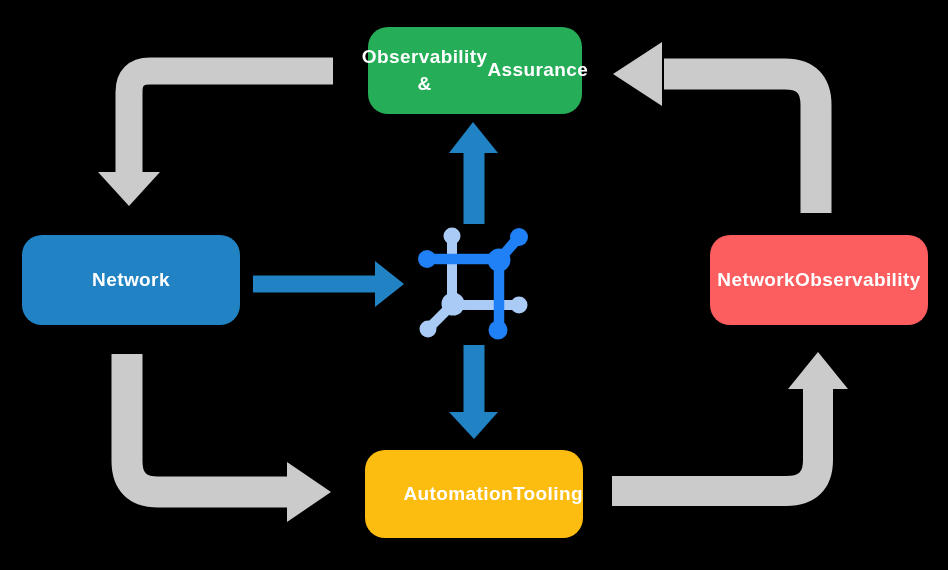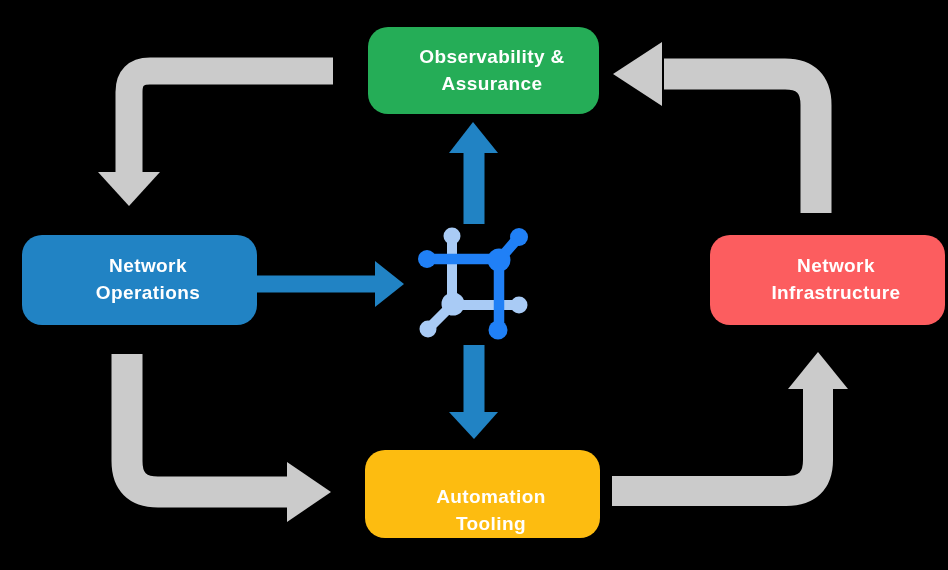--- a/index.html
+++ b/index.html
@@ -9,29 +9,28 @@
     background:#000;
     overflow:hidden;
     font-family:"Liberation Sans", sans-serif;
   }
   .layer{position:absolute;left:0;top:0;width:948px;height:570px;}
   .node{
     position:absolute;
     border-radius:20px;
     color:#fff;
     display:flex;
-    flex-direction:column;
+    flex-direction:row;
     align-items:center;
     justify-content:center;
     text-align:center;
     font-size:19px;
     font-weight:600;
     letter-spacing:0.4px;
     line-height:1.42;
-    padding-left:17px;
   }
   .node span{display:block;}
   .node-observability{left:368px;top:27px;width:214px;height:87px;}
   .node-operations{left:22px;top:235px;width:218px;height:90px;}
   .node-infrastructure{left:710px;top:235px;width:218px;height:90px;}
   .node-automation{left:365px;top:450px;width:218px;height:88px;}
   .center-icon{position:absolute;left:415px;top:225px;width:120px;height:120px;}
 </style>
 </head>
 <body>
@@ -95,26 +94,25 @@
     </g>
   </svg>
 
   <div class="node node-observability" style="background: rgb(37, 173, 87);">
     <span>Observability &amp;</span>
     <span>Assurance</span>
   </div>
 
   <div class="node node-operations" style="background: rgb(33, 131, 196);">
     <span>Network</span>
-    <span>Operations</span>
   </div>
 
   <div class="node node-infrastructure" style="background: rgb(252, 93, 95);">
     <span>Network</span>
-    <span>Infrastructure</span>
+    <span>Observability</span>
   </div>
 
   <div class="node node-automation" style="background: rgb(253, 188, 16); justify-content: flex-end;">
     <span>Automation</span>
     <span>Tooling</span>
   </div>
 
 </div>
 
 </body></html>

